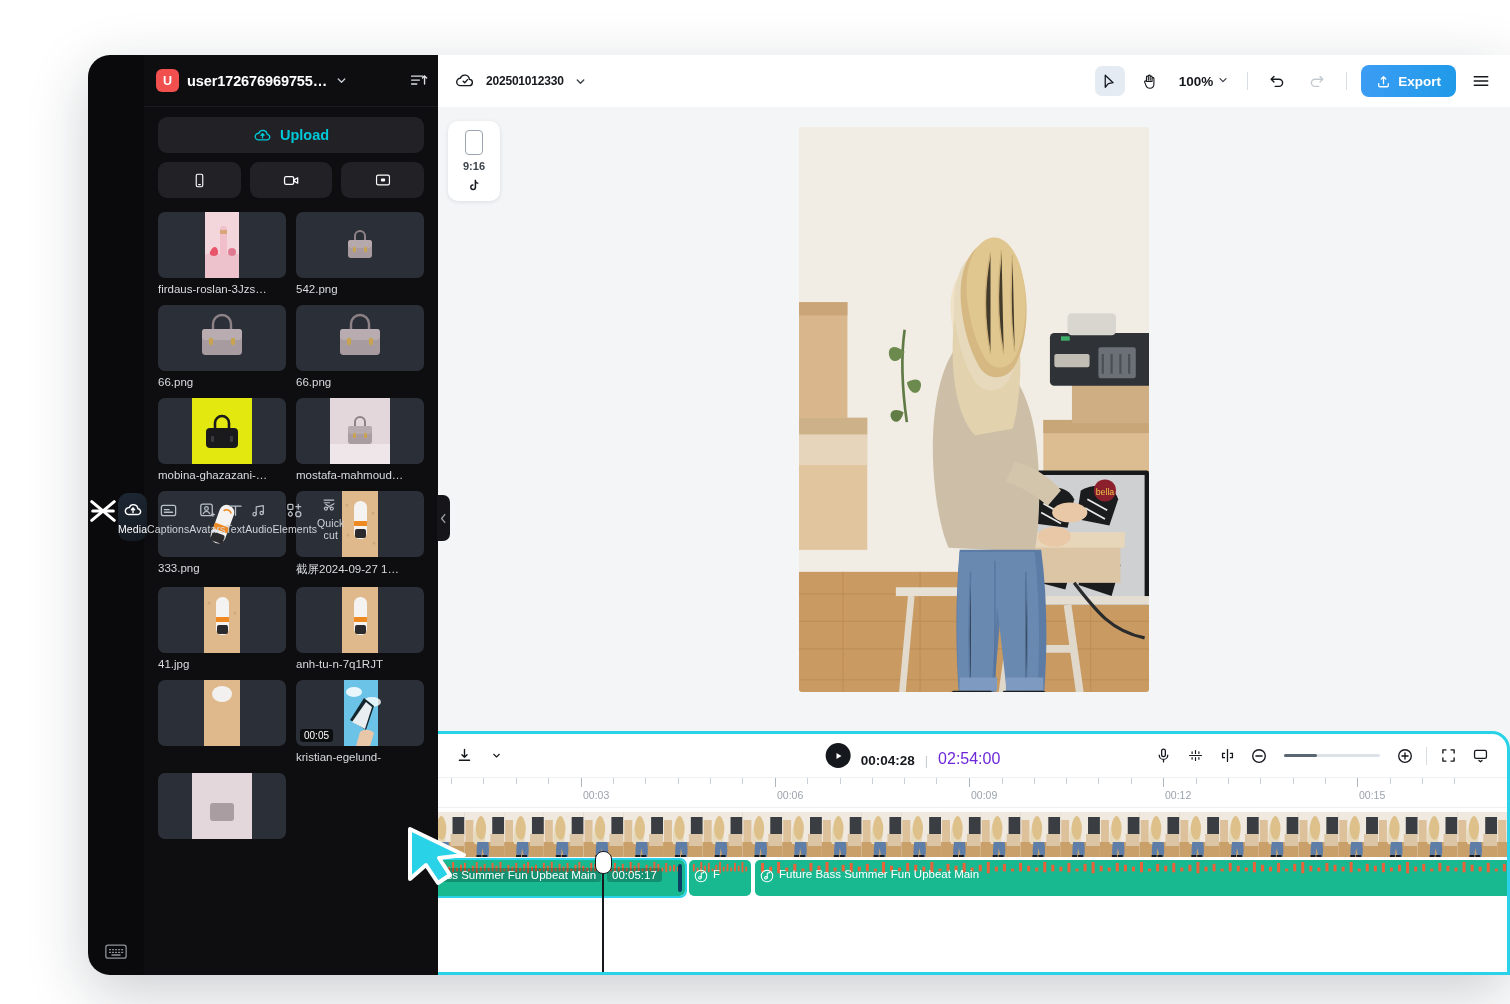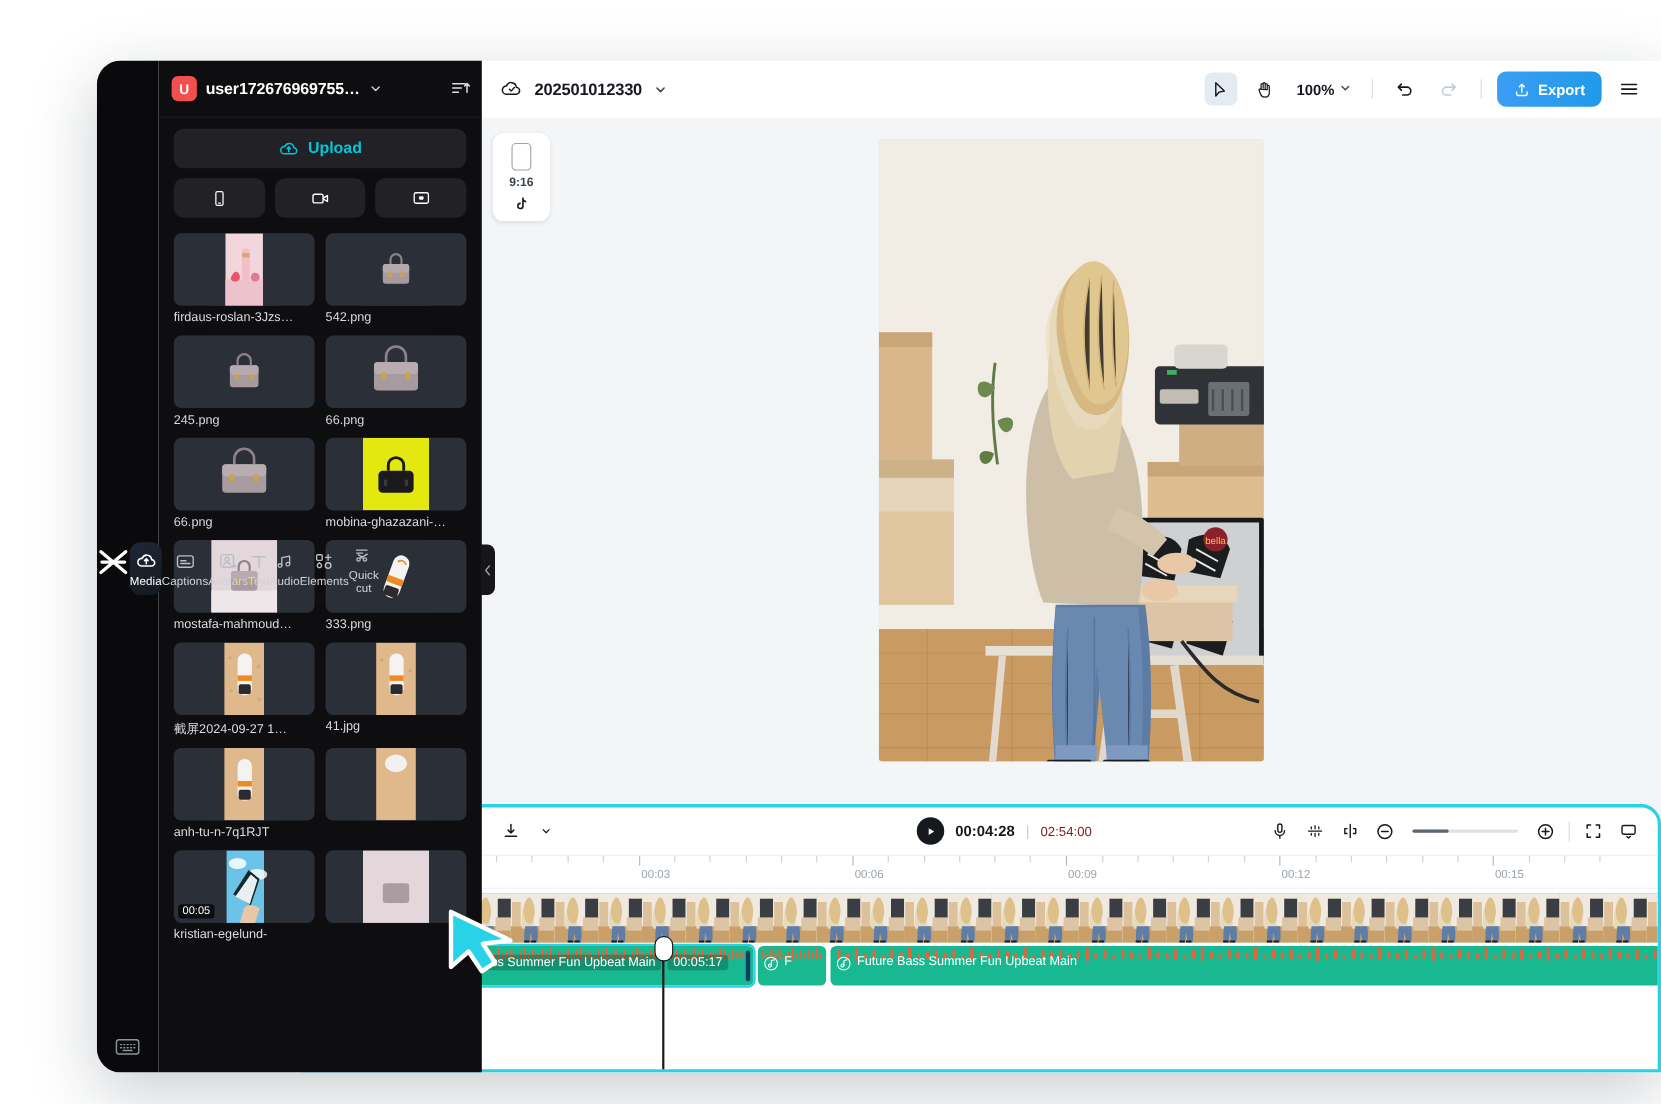--- a/index.html
+++ b/index.html
@@ -112,21 +112,21 @@
   
   .main {
     position: absolute; left: 350px; top: 0; right: 0; bottom: 0;
     background: #f3f5f7;
   }
   .topbar {
     height: 52px; display: flex; align-items: center;
     padding: 0 14px 0 16px; gap: 10px;
     background: #fff;
   }
-  .proj-name { font-size: 15px; font-weight: 700; color: #15181d; letter-spacing: -.2px; }
+  .proj-name { font-size: 12px; font-weight: 700; color: #15181d; letter-spacing: -.2px; }
   .tool-btn {
     width: 30px; height: 30px; border-radius: 7px;
     display: flex; align-items: center; justify-content: center; cursor: pointer;
   }
   .tool-btn.sel { background: #e4ebf2; }
   .zoom-sel {
     display: flex; gap: 4px; cursor: pointer;
     font-size: 13.5px; font-weight: 600; color: #15181d; padding: 0 4px;
   }
   .vdiv { width: 1px; height: 18px; background: #d8dde3; margin: 0 4px; }
@@ -171,29 +171,29 @@
     padding: 0 12px; gap: 2px; border-bottom: 1px solid #eef1f4;
     position: relative;
   }
   .tb-ic {
     width: 30px; height: 28px; border-radius: 6px;
     display: flex; align-items: center; justify-content: center; cursor: pointer;
   }
   .tb-ic.sel { background: #eef1f5; }
   .play-group {
     position: absolute; left: 50%; transform: translateX(-50%);
-    display: flex; align-items: center; gap: 10px; padding-left: 42px;
+    display: flex; align-items: flex-end; gap: 10px; padding-left: 42px;
   }
   .play-btn {
     width: 25px; height: 25px; border-radius: 50%; background: #15181d;
     display: flex; align-items: center; justify-content: center; cursor: pointer;
   }
   .tc-cur { font-size: 13.5px; font-weight: 700; color: #15181d; }
   .tc-sep { color: #c5cbd2; font-size: 13px; }
-  .tc-tot { font-size: 12px; color: #7f1d1d; }
+  .tc-tot { font-size: 16px; color: #6d28d9; }
   .tl-right { margin-left: auto; display: flex; align-items: center; gap: 2px; }
   .zslider { width: 96px; height: 3px; background: #dde2e8; border-radius: 2px; position: relative; margin: 0 8px; cursor: pointer; }
   .zslider i { position: absolute; left: 0; top: 0; height: 100%; width: 34%; background: #5b6673; border-radius: 2px; }
 
   .ruler {
     height: 30px; position: relative;
     border-bottom: 1px solid #eef1f4;
     margin-left: 108px;
     overflow: hidden;
   }
@@ -437,33 +437,20 @@
               <rect x="18" y="28" width="24" height="18" rx="3" fill="#a79ba0"></rect>
               <rect x="18" y="28" width="24" height="8" rx="3" fill="#b5a9ad"></rect>
               <path d="M25 28v-4a5 5 0 0 1 10 0v4" stroke="#8e8287" stroke-width="2" fill="none"></path>
               <rect x="23" y="35" width="3" height="5" rx="1" fill="#c9a44e"></rect>
                 <rect x="34" y="35" width="3" height="5" rx="1" fill="#c9a44e"></rect>
             </svg>
           </div>
           <div class="cap">542.png</div>
         </div>
 
-        <div class="card">
-          <div class="thumb">
-            <svg class="inner" viewBox="0 0 60 66">
-                <rect width="60" height="66" fill="#2b3038"></rect>
-              <rect x="17" y="27" width="26" height="20" rx="3" fill="#a79ba0"></rect>
-              <rect x="17" y="27" width="26" height="9" rx="3" fill="#b5a9ad"></rect>
-              <path d="M24 27v-4a6 6 0 0 1 12 0v4" stroke="#8e8287" stroke-width="2" fill="none"></path>
-              <rect x="22" y="35" width="3" height="5" rx="1" fill="#c9a44e"></rect>
-                <rect x="35" y="35" width="3" height="5" rx="1" fill="#c9a44e"></rect>
-            </svg>
-          </div>
-          <div class="cap">245.png</div>
-        </div>
 
         <div class="card">
           <div class="thumb">
             <svg class="inner" viewBox="0 0 60 66">
                 <rect width="60" height="66" fill="#2b3038"></rect>
               <rect x="10" y="24" width="40" height="26" rx="3.4" fill="#a79ba0"></rect>
               <rect x="10" y="24" width="40" height="11" rx="3.4" fill="#b8acb0"></rect>
               <path d="M21 24v-5a9 9 0 0 1 18 0v5" stroke="#8e8287" stroke-width="2.4" fill="none"></path>
               <rect x="17" y="33" width="4" height="7" rx="1.4" fill="#c9a44e"></rect>
                 <rect x="39" y="33" width="4" height="7" rx="1.4" fill="#c9a44e"></rect>

